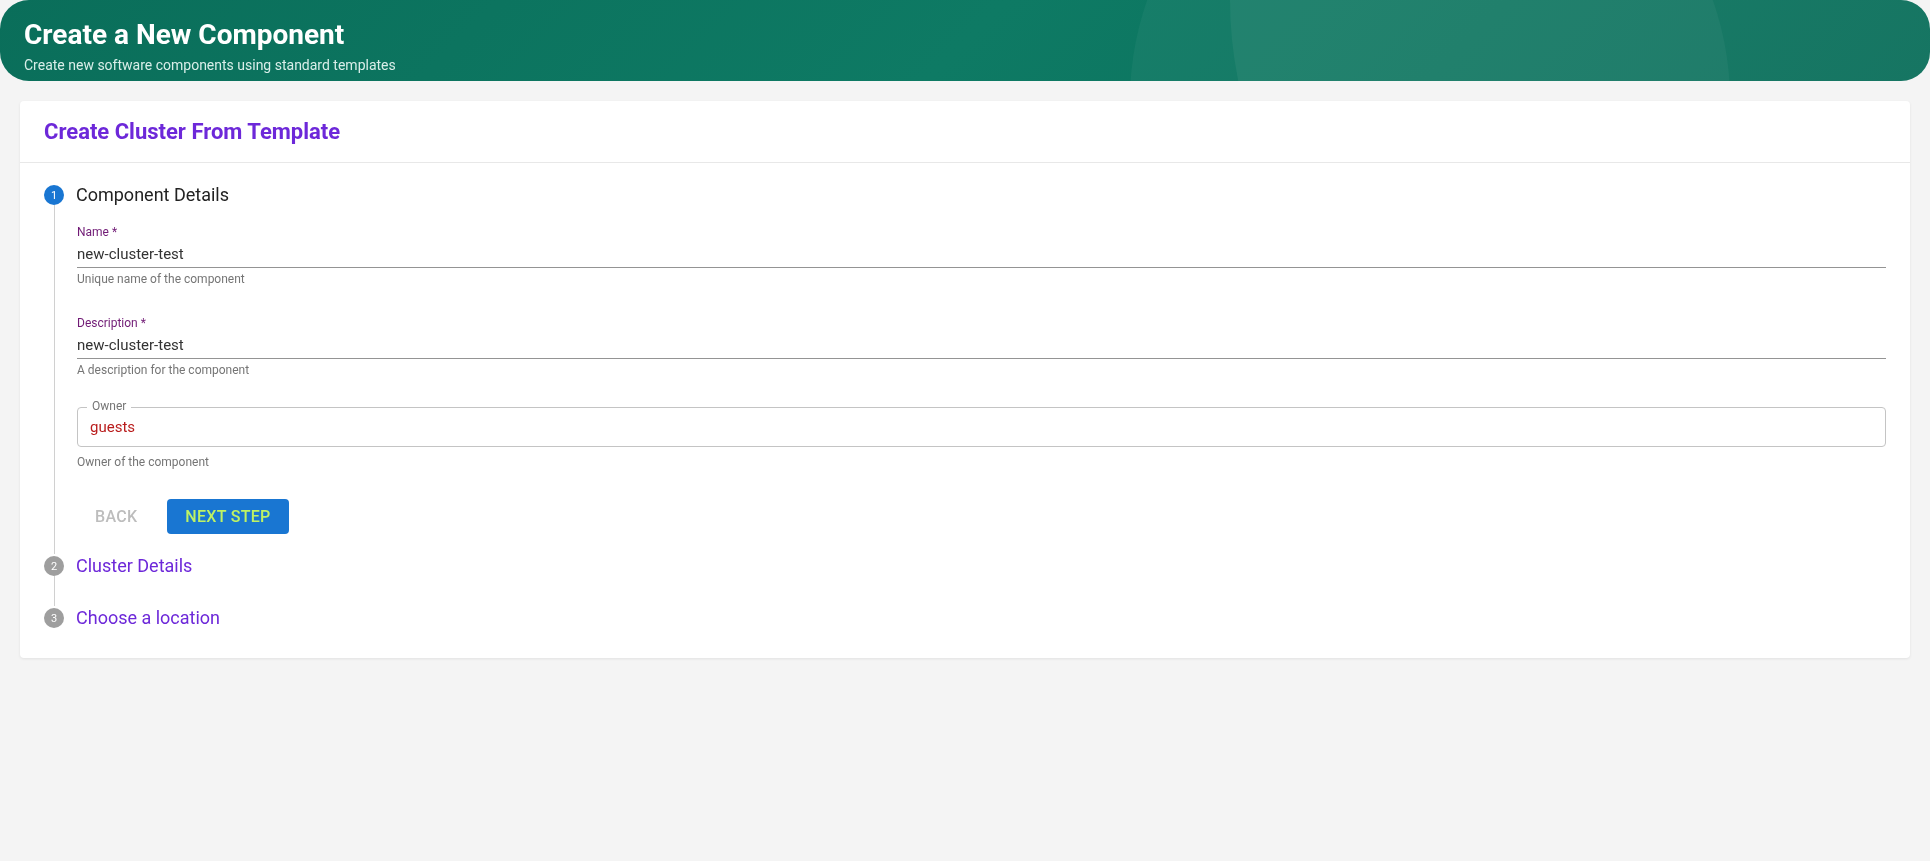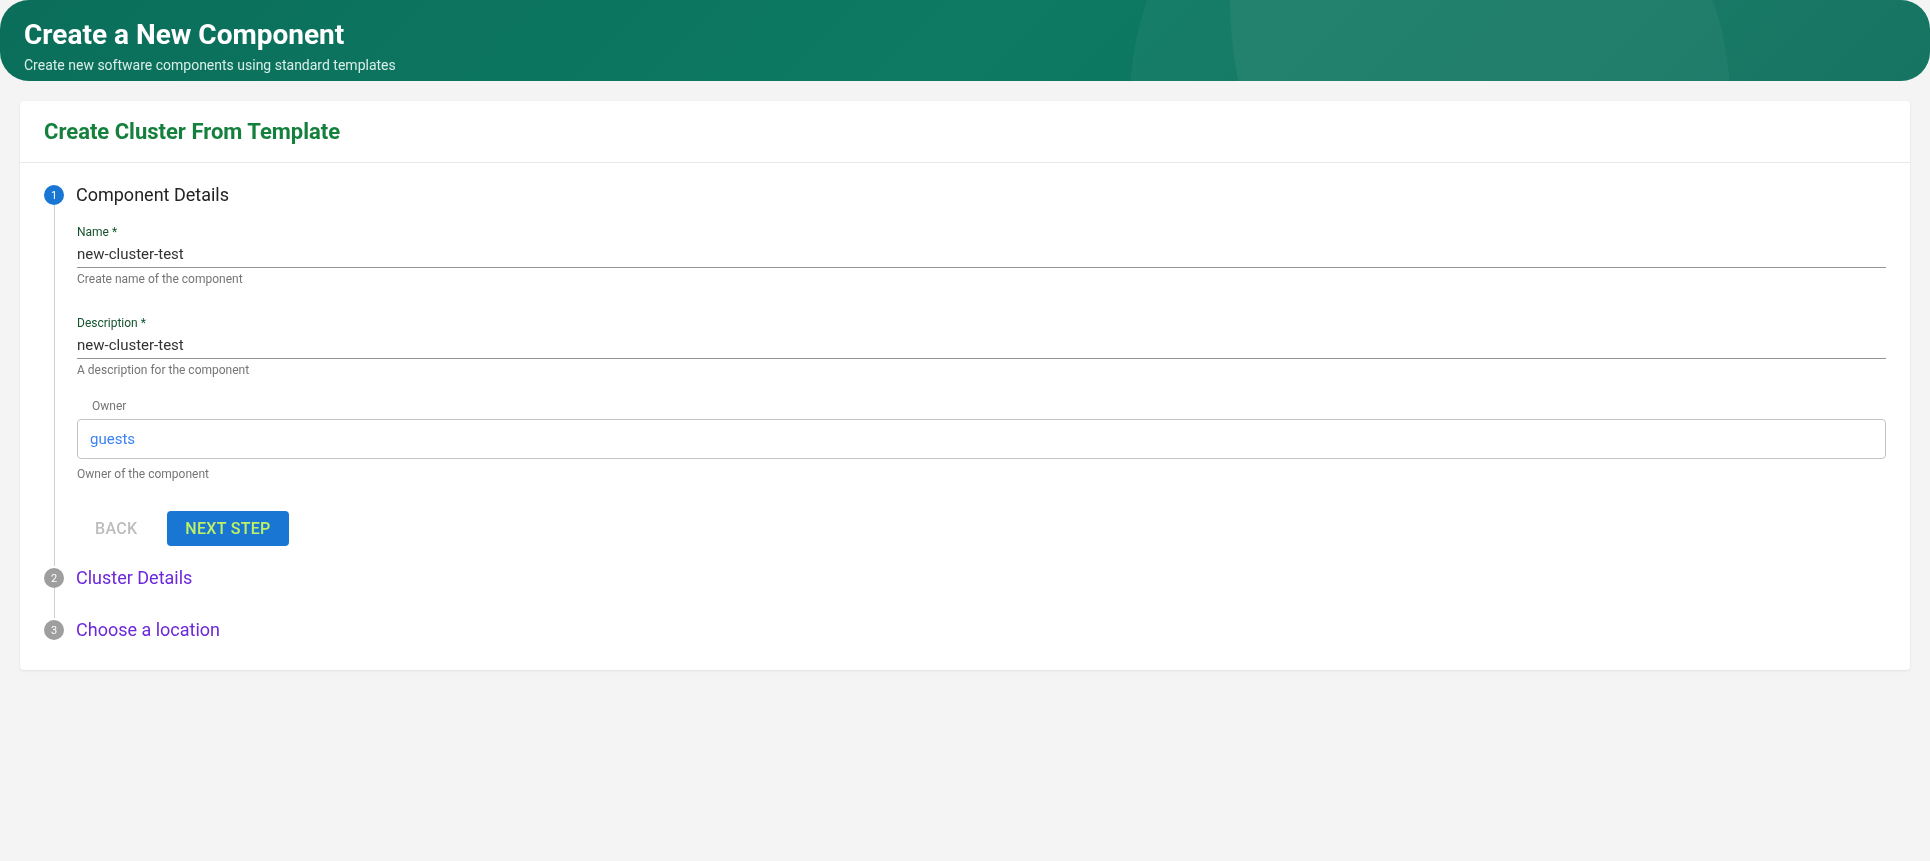--- a/index.html
+++ b/index.html
@@ -62,21 +62,21 @@
       border-radius: 4px;
       box-shadow: 0 1px 3px rgba(0,0,0,0.08);
     }
     .card-header {
       padding: 18px 24px;
       border-bottom: 1px solid #e8e8e8;
     }
     .card-title {
       font-size: 22px;
       font-weight: 700;
-      color: #15803d;
+      color: #6d28d9;
     }
     .card-body {
       padding: 20px 24px 30px 24px;
     }
     .stepper {
       position: relative;
     }
     .step {
       display: flex;
       align-items: flex-start;
@@ -120,21 +120,21 @@
     .step-content.collapsed {
       min-height: 30px;
       padding-top: 8px;
       padding-bottom: 8px;
     }
     .form-field {
       margin-bottom: 30px;
     }
     .field-label {
       font-size: 12px;
-      color: #14532d;
+      color: #701a75;
       display: block;
       margin-bottom: 0px;
     }
     .field-input {
       width: 100%;
       border: none;
       border-bottom: 1px solid #949494;
       font-size: 15px;
       padding: 6px 0 4px 0;
       outline: none;
@@ -152,23 +152,22 @@
       margin-bottom: 8px;
     }
     .outlined-field .outlined-input {
       width: 100%;
       border: 1px solid #c4c4c4;
       border-radius: 4px;
       padding: 10px 12px;
       font-size: 15px;
       outline: none;
       font-family: inherit;
-      color: #3b82f6;
+      color: #b91c1c;
       background: #fff;
-      margin-top: 12px;
     }
     .outlined-field .outlined-label {
       position: absolute;
       top: -8px;
       left: 10px;
       background: #fff;
       padding: 0 5px;
       font-size: 12px;
       color: #757575;
     }
@@ -222,21 +221,21 @@
           <div class="step-head">
             <div class="step-icon active">1</div>
             <div class="step-label">Component Details</div>
           </div>
         </div>
         <div class="step-content">
 
           <div class="form-field">
             <label class="field-label">Name *</label>
             <input type="text" class="field-input" value="new-cluster-test" style="">
-            <div class="field-helper">Create name of the component</div>
+            <div class="field-helper">Unique name of the component</div>
           </div>
 
           <div class="form-field">
             <label class="field-label">Description *</label>
             <input type="text" class="field-input" value="new-cluster-test" style="">
             <div class="field-helper">A description for the component</div>
           </div>
 
           <div class="form-field">
             <div class="outlined-field">

